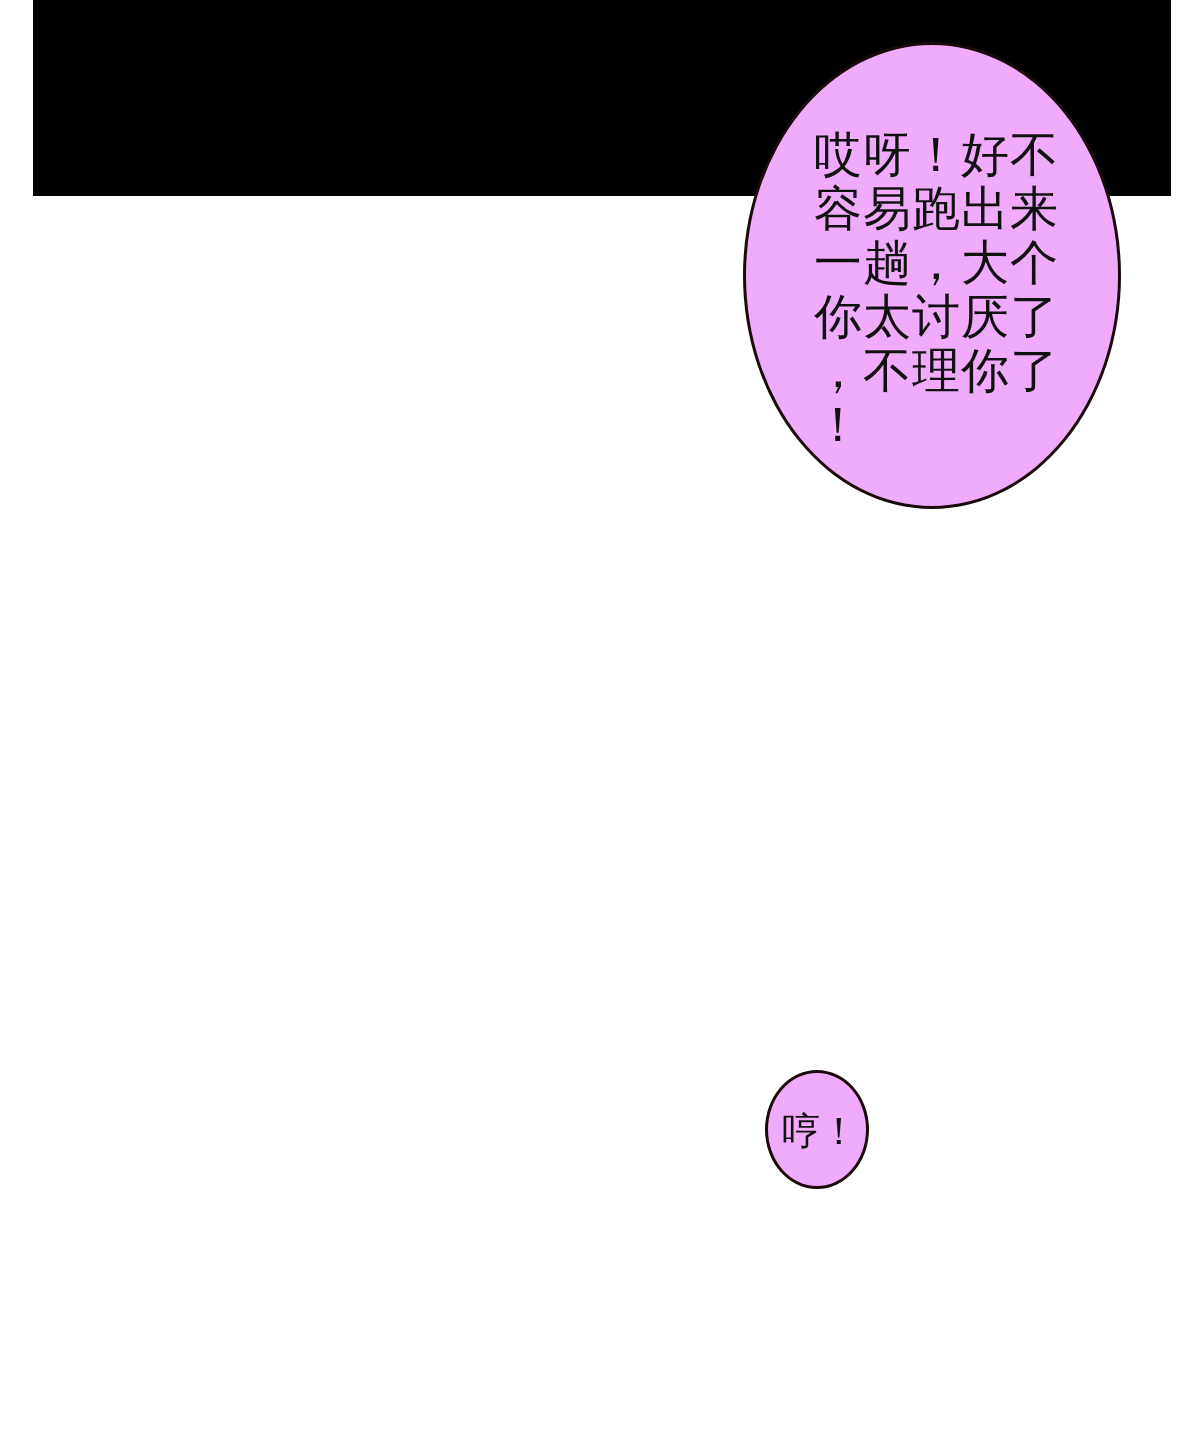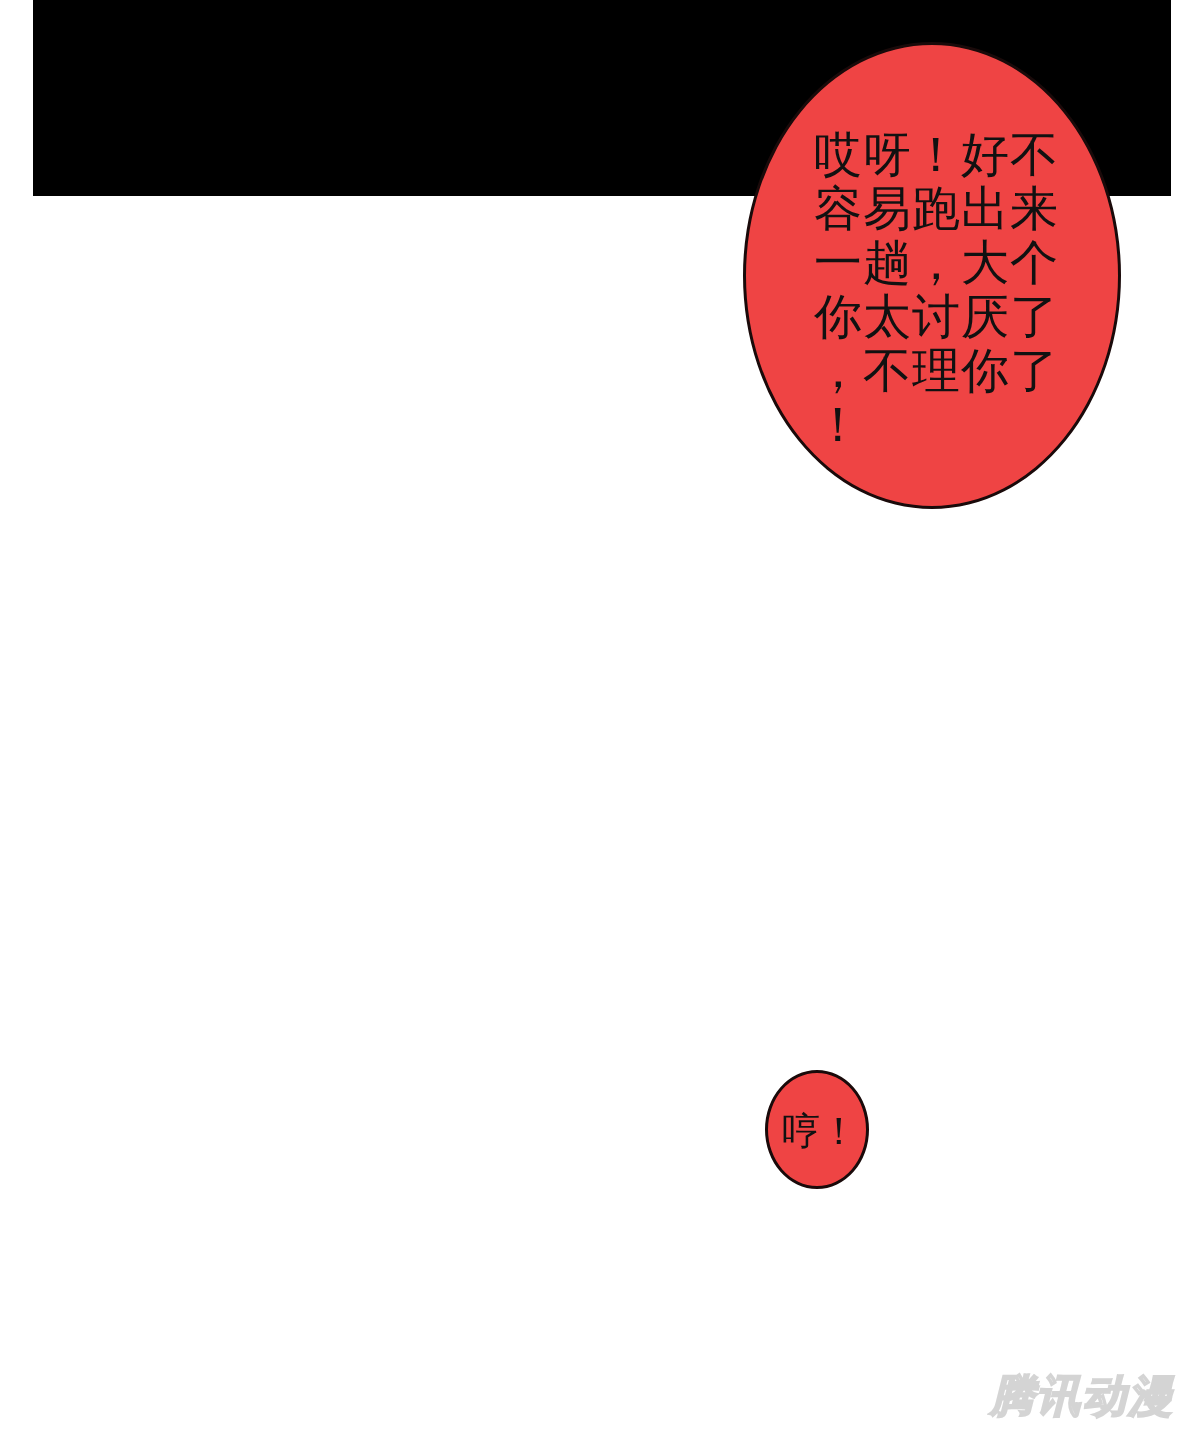--- a/index.html
+++ b/index.html
@@ -18,21 +18,21 @@
     .black-panel {
       position: absolute;
       left: 33px;
       top: 0;
       width: 1138px;
       height: 196px;
       background: #000000;
     }
     .bubble {
       position: absolute;
-      background: #ef4444;
+      background: #f0abfc;
       border: 3px solid #1a0a0a;
       border-radius: 50%;
       box-sizing: border-box;
     }
     .bubble-text {
       position: absolute;
       color: #111111;
       line-height: 1.0;
       white-space: pre;
     }
@@ -104,15 +104,14 @@
 你太讨厌了
 ，不理你了
 ！</div>
   </div>
 
 
   <div class="bubble bubble-3">
     <div class="bubble-text">哼！</div>
   </div>
 
-  <div class="watermark">腾讯动漫</div>
 
 </div>
 
 </body></html>

